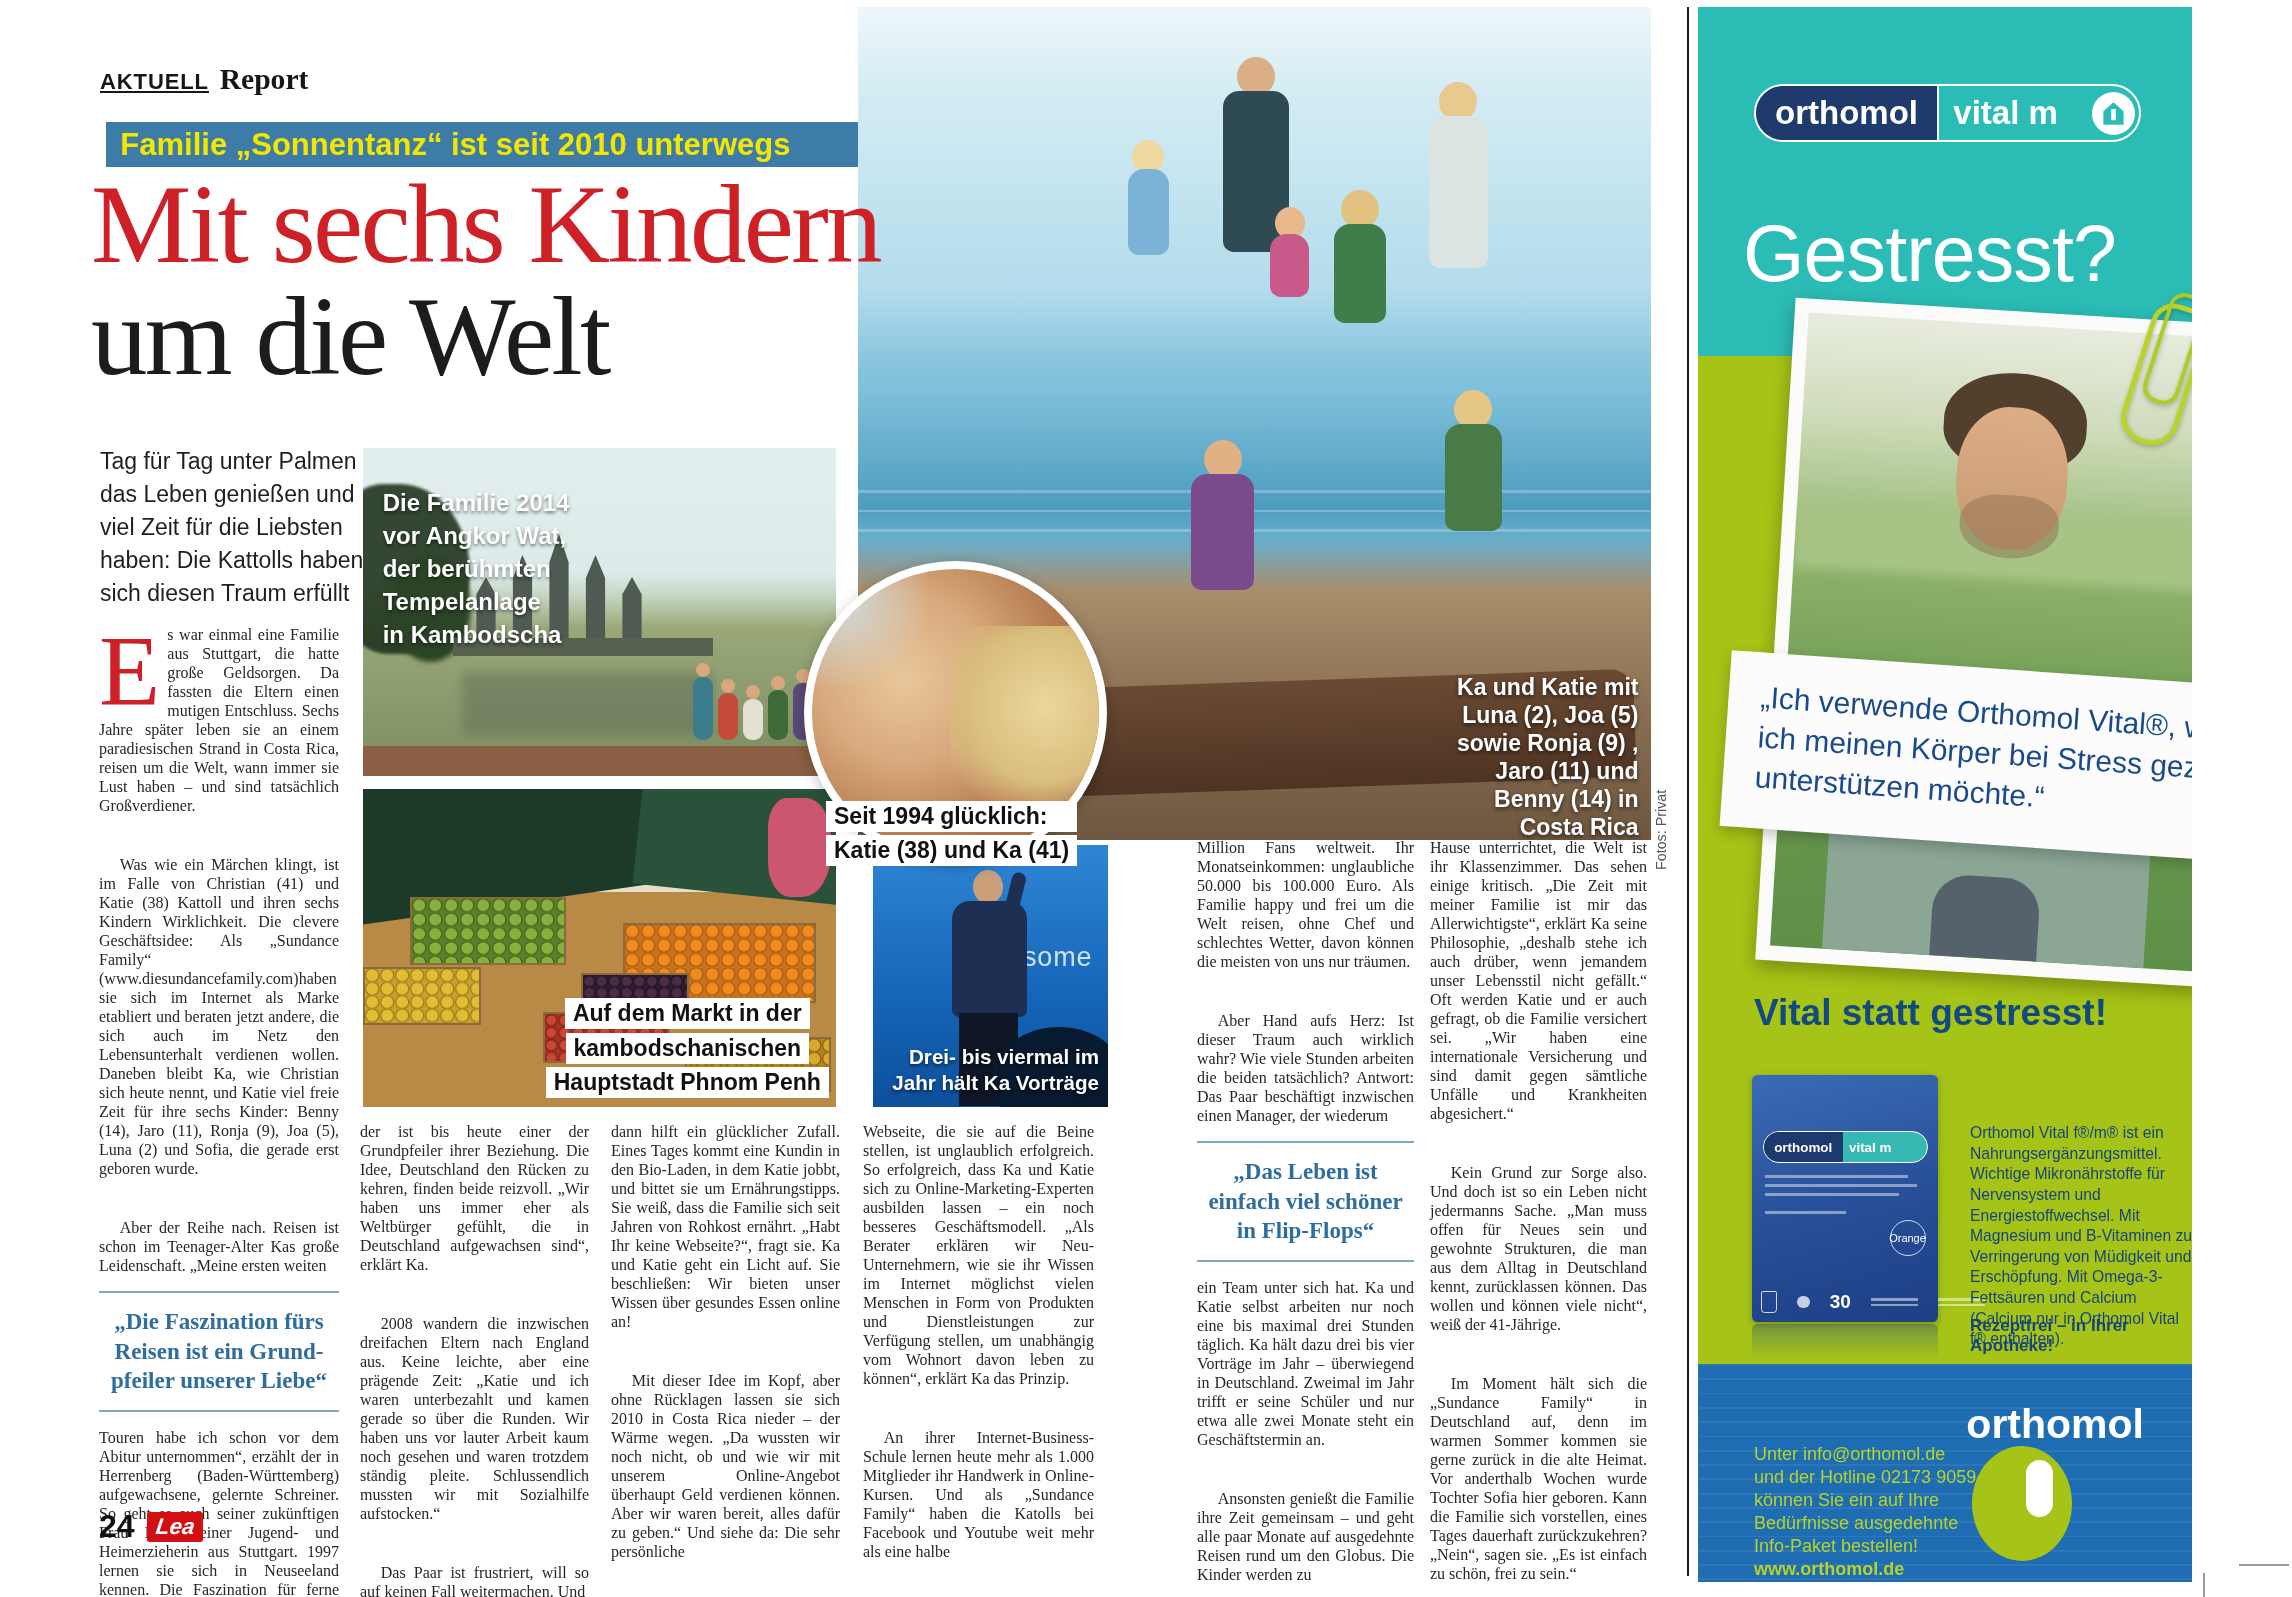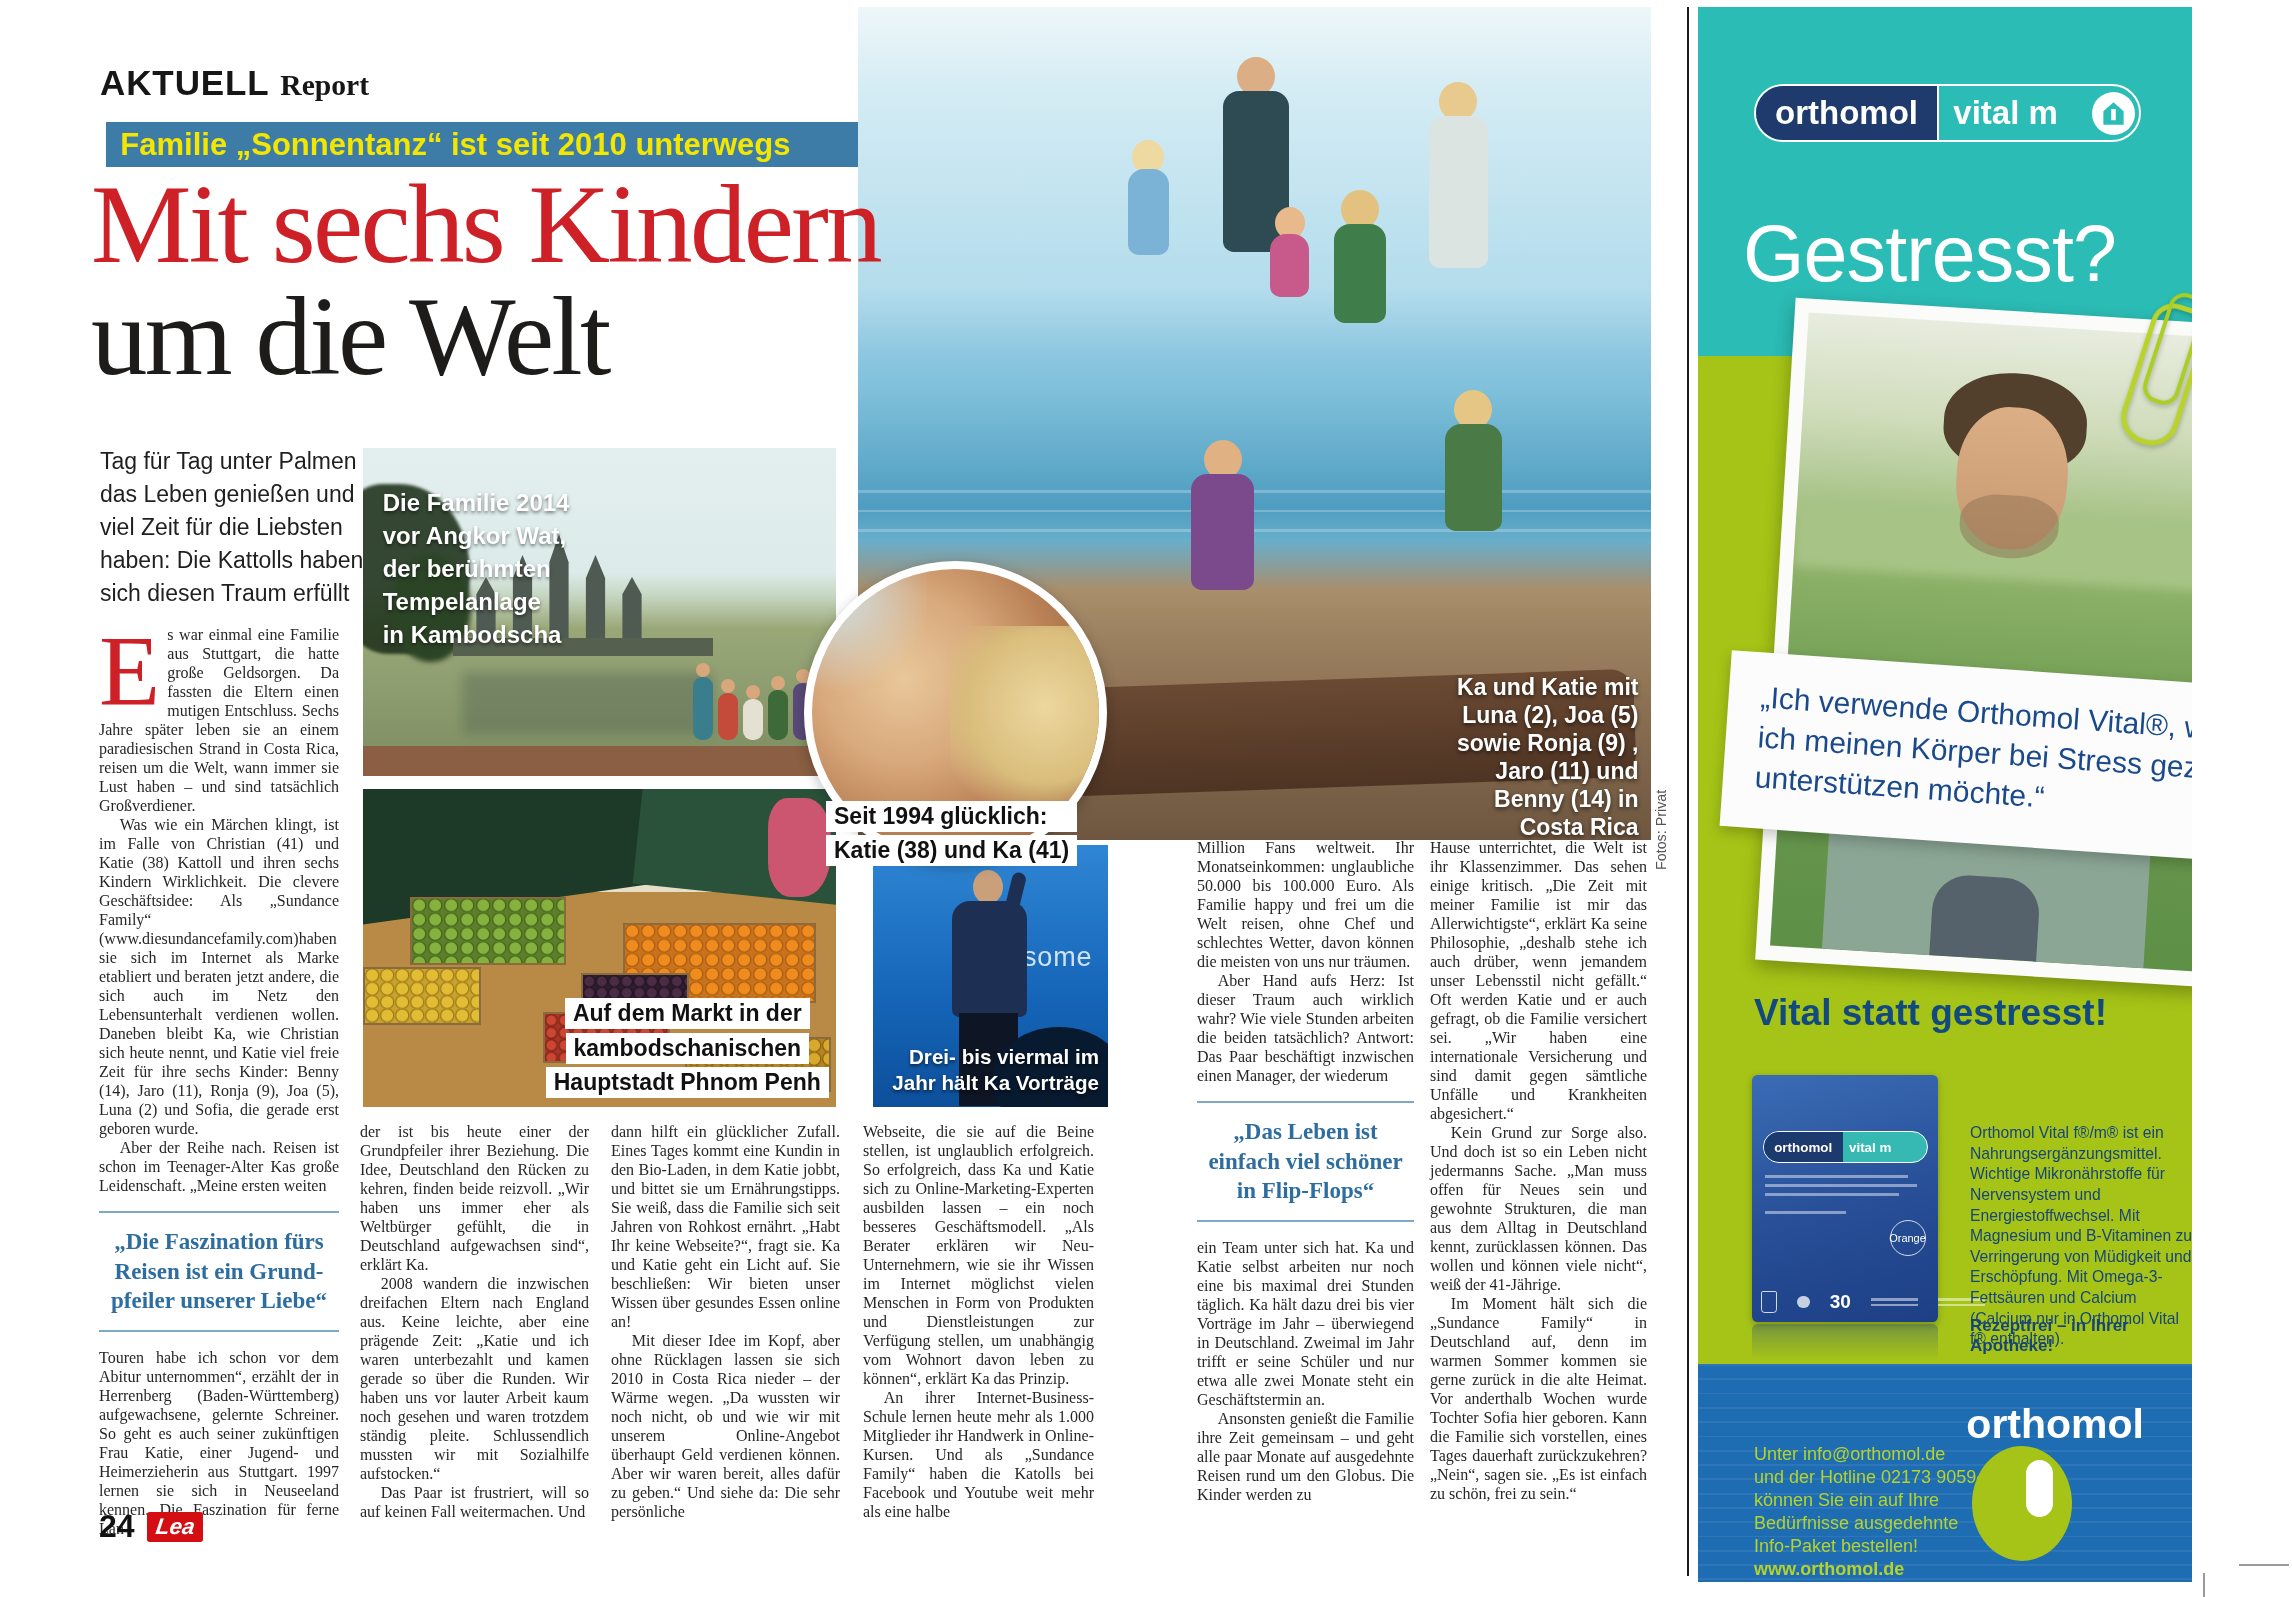--- a/index.html
+++ b/index.html
@@ -2,35 +2,35 @@
 <html lang="de" style="font-size:14.3px"><head>
 <meta charset="utf-8">
 <style>
   html,body{margin:0;padding:0;background:#ffffff;}
   #page{position:relative;width:2293px;height:1598px;background:#ffffff;overflow:hidden;
         font-family:"Liberation Sans",sans-serif;}
   .abs{position:absolute;}
 
   
   #kicker{left:100px;top:63px;display:flex;align-items:baseline;gap:10.7px;color:#161616;}
-  #kicker .k1{font-size:35px;font-weight:600;letter-spacing:0.9px;}
+  #kicker .k1{font-size:22px;font-weight:600;letter-spacing:0.9px;text-decoration:underline;}
   #kicker .k2{font-family:"Liberation Serif",serif;font-size:29.6px;font-weight:700;}
   #topicbar{left:90px;top:122px;width:763px;height:45px;background:#3d7ca6;display:flex;align-items:center;margin-left:16px;}
   #topicbar span{color:#f3e600;font-size:31px;font-weight:700;padding-left:14.3px;letter-spacing:0px;}
   #h1red{left:91px;top:167px;font-family:"Liberation Serif",serif;font-size:113px;line-height:1;
          letter-spacing:-2.7px;color:#ce2127;z-index:8;}
   #h1black{left:91px;top:279px;font-family:"Liberation Serif",serif;font-size:113px;line-height:1;
          letter-spacing:-2.7px;color:#1d1c1a;z-index:8;}
   #standfirst{left:100px;top:445px;width:269px;font-size:23px;line-height:33px;color:#1f1f1f;}
 
   
   .bodycol{font-family:"Liberation Serif",serif;font-size:16px;line-height:19px;color:#262626;
            text-align:justify;}
   .bodycol p{margin:0;}
-  .bodycol p + p{text-indent:1.3em;}
+  .bodycol p + p{text-indent:1.3em;margin-top:40px;}
   #colA{left:99px;top:625px;width:240px;}
   #col2{left:360px;top:1122px;width:229px;}
   #col3{left:611px;top:1122px;width:229px;}
   #col4{left:863px;top:1122px;width:231px;}
   #colE{left:1197px;top:838px;width:217px;}
   #col6{left:1430px;top:838px;width:217px;}
   .dropcap{float:left;font-size:100px;line-height:0.82;color:#ce2127;padding:5.4px 7.2px 0 0;
            font-family:"Liberation Serif",serif;}
   .pullquote{border-top:2.7px solid #7fa8c4;border-bottom:2.7px solid #7fa8c4;margin:16px 0;
              padding:14.3px 1.8px;text-align:center;color:#2e6d9f;font-family:"Liberation Serif",serif;

